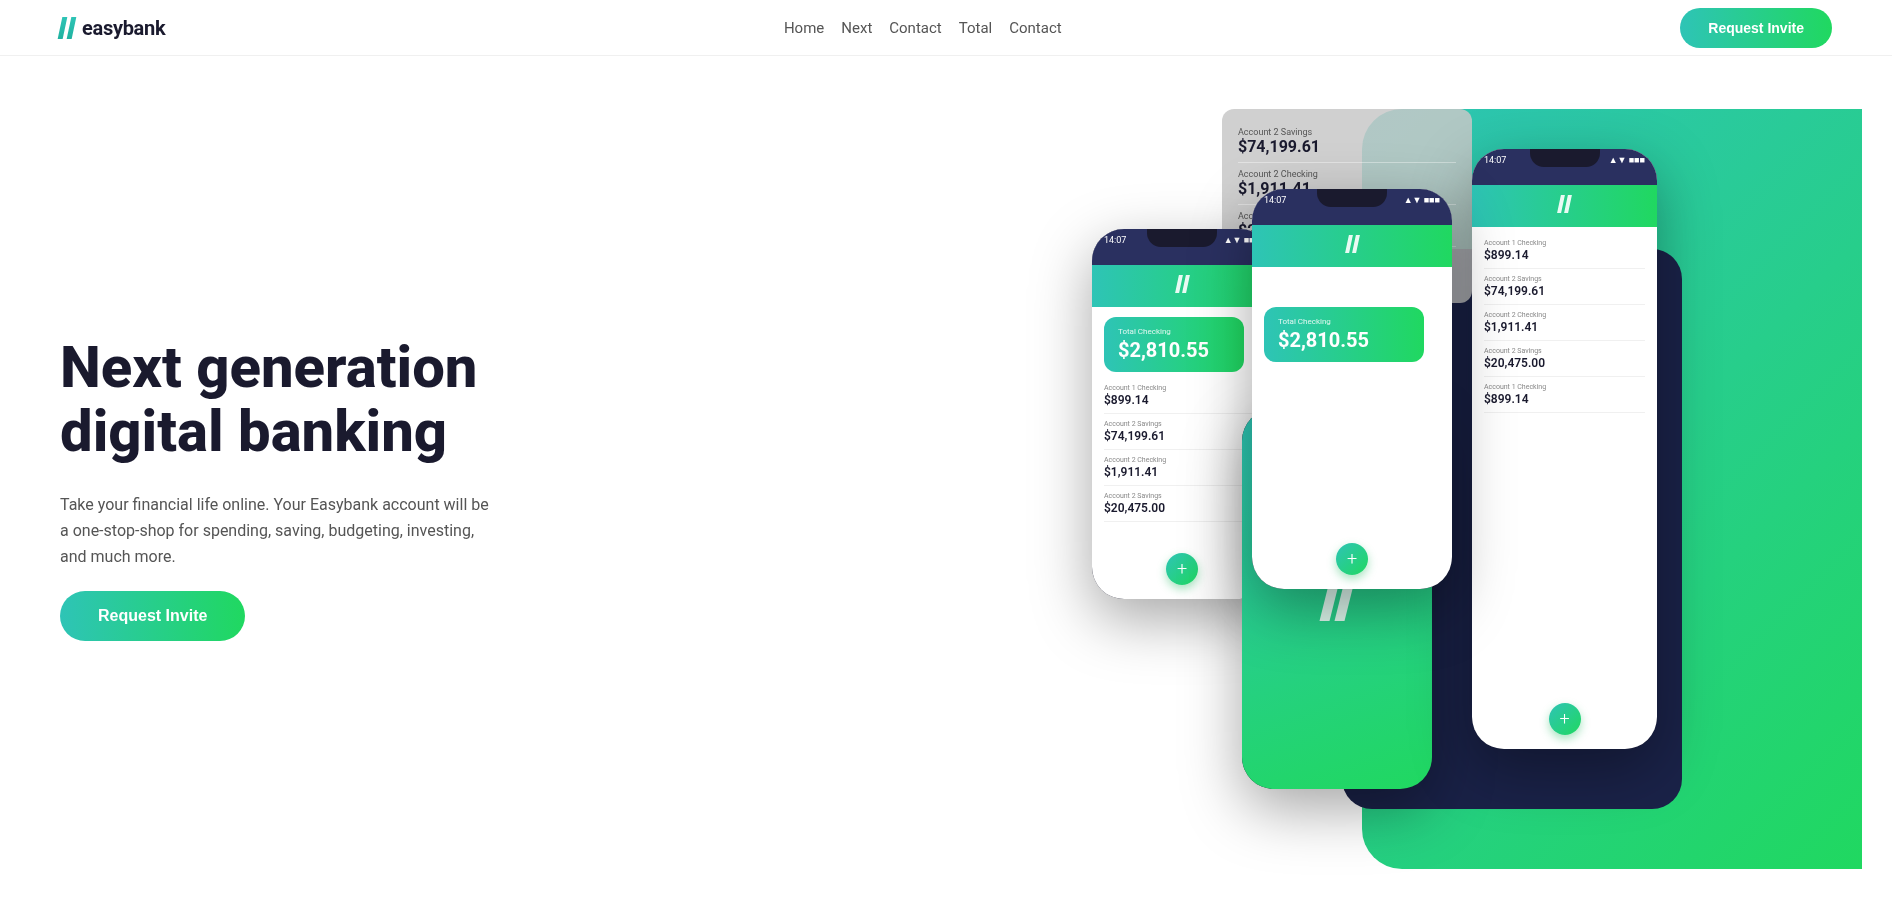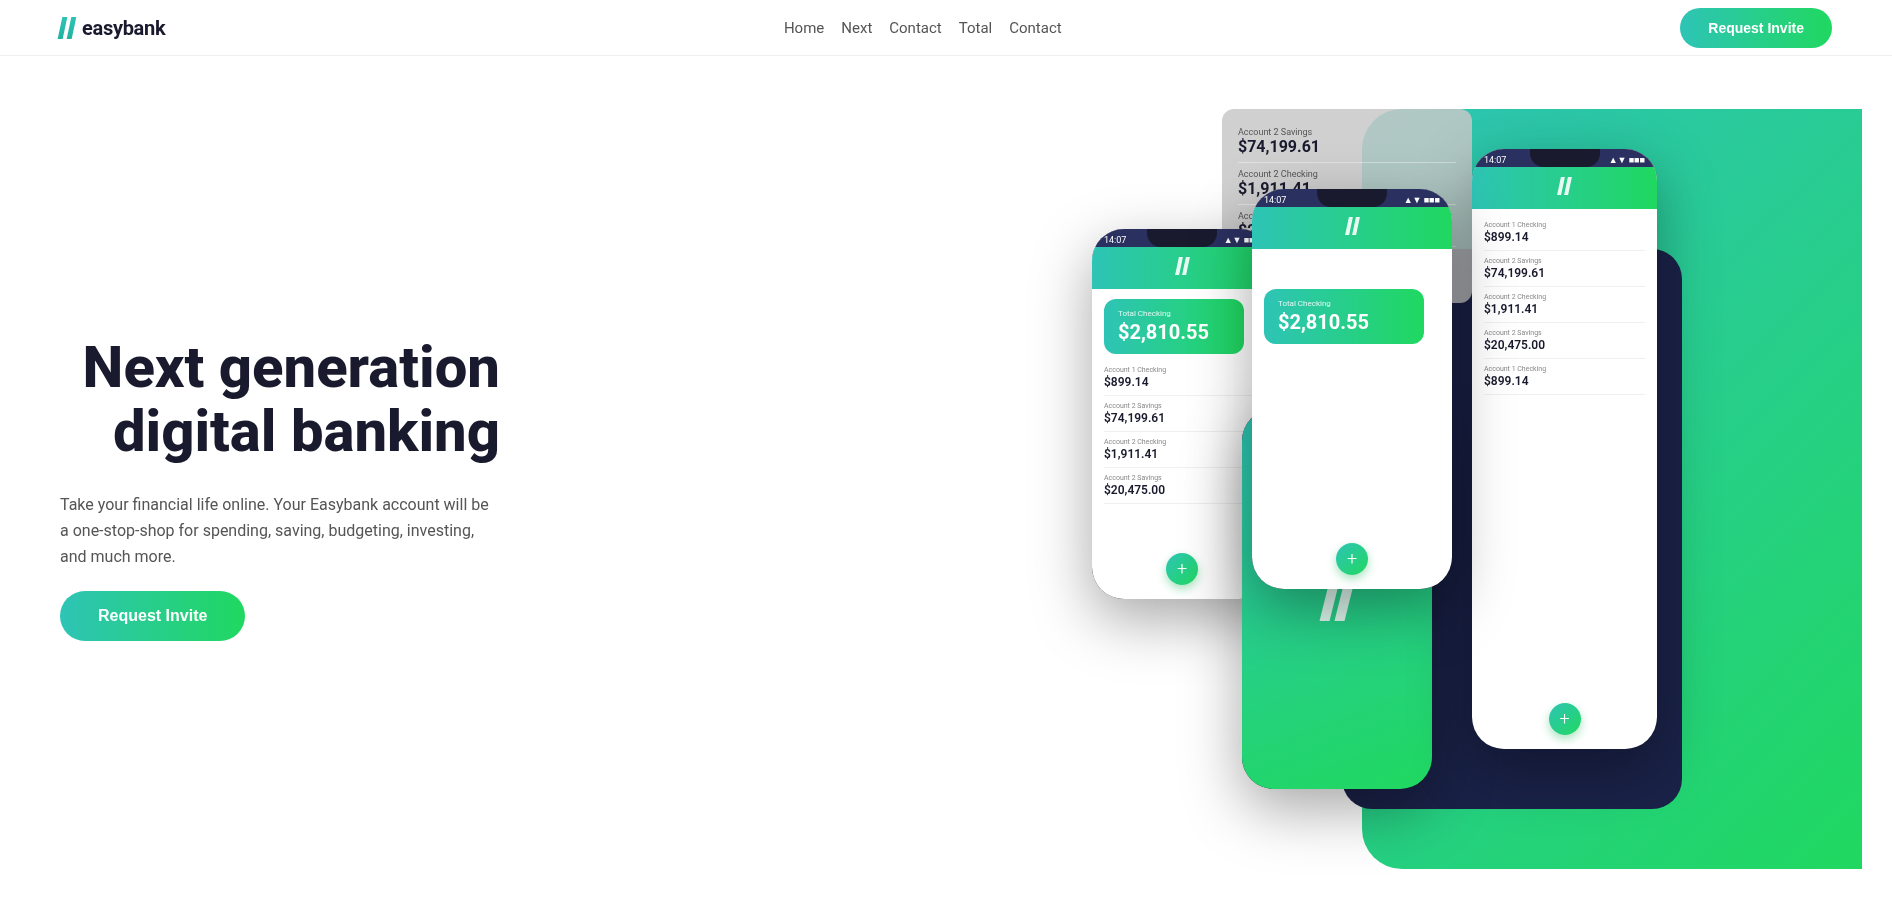--- a/index.html
+++ b/index.html
@@ -74,21 +74,20 @@
     .hero-text {
       max-width: 520px;
       flex-shrink: 0;
     }
     .hero-title {
       font-size: 58px;
       font-weight: 800;
       line-height: 1.1;
       color: #1a1a2e;
       margin-bottom: 28px;
-      text-align: right;
     }
     .hero-desc {
       font-size: 16px;
       line-height: 1.65;
       color: #555;
       max-width: 440px;
       margin-bottom: 20px;
     }
     .btn-invite-hero {
       background: linear-gradient(90deg, #2ec4b6 0%, #20d860 100%);
@@ -156,21 +155,21 @@
       width: 100%;
       height: 100%;
       background: #fff;
       border-radius: 28px;
       overflow: hidden;
     }
     .phone-status-bar {
       display: flex;
       justify-content: space-between;
       align-items: center;
-      padding: 6px 12px 2px 12px;
+      padding: 6px 12px 20px 12px;
       font-size: 9px;
       color: #fff;
       background: #2a3060;
     }
     .phone-header-green {
       background: linear-gradient(90deg, #2ec4b6 0%, #20d860 100%);
       padding: 10px 16px 14px 16px;
       display: flex;
       align-items: center;
       justify-content: center;

